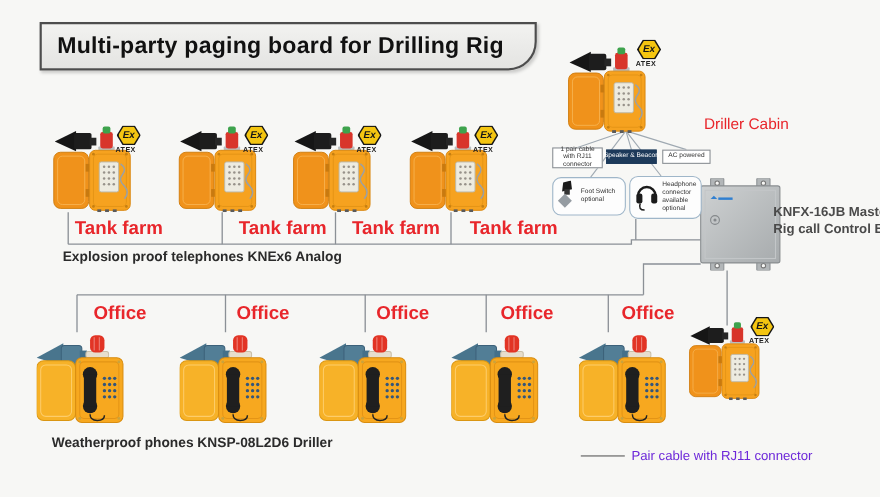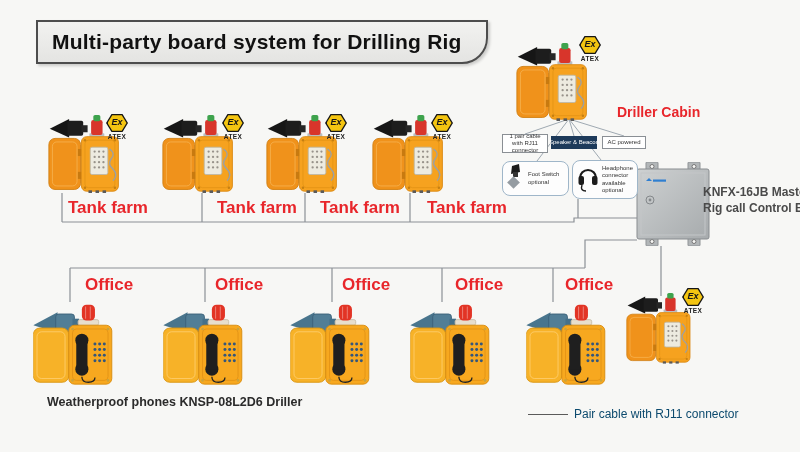--- a/index.html
+++ b/index.html
@@ -2,47 +2,47 @@
 <html><head>
 <meta charset="utf-8">
 <style>
   html,body{margin:0;padding:0;}
   body{font-family:"Liberation Sans",sans-serif;background:#ffffff;}
   .canvas{position:relative;width:800px;height:452px;background:#f7f7f5;overflow:hidden;}
   .wires{position:absolute;left:0;top:0;z-index:1;}
   .unit{position:absolute;z-index:2;}
   .lbl{position:absolute;z-index:4;white-space:nowrap;}
   .red{color:#e8262b;font-weight:600;font-size:17px;}
-  .red.big{font-size:14px;font-weight:700;}
+  .red.big{font-size:14px;font-weight:400;margin-left:23px;}
   .caption{color:#2b2b2b;font-weight:700;font-size:12.5px;}
   .banner{position:absolute;left:36px;top:20px;width:452px;height:44px;z-index:5;
     background:linear-gradient(#f2f2f0,#e4e4e2);border:2px solid #4d4d4d;
     border-radius:0 0 26px 0;display:flex;align-items:center;padding-left:14px;
     box-sizing:border-box;box-shadow:2px 2px 3px rgba(0,0,0,.18);}
   .banner span{font-size:21px;font-weight:700;color:#111;letter-spacing:.2px;}
   
-  .atex{position:absolute;z-index:4;width:24px;text-align:center;}
+  .atex{position:absolute;z-index:4;width:24px;text-align:left;}
   .hexb{width:22px;height:18px;margin:0 auto;background:#151515;
     clip-path:polygon(25% 0,75% 0,100% 50%,75% 100%,25% 100%,0 50%);
     display:flex;align-items:center;justify-content:center;}
   .hex{width:19px;height:15.4px;background:#f4c511;
     clip-path:polygon(25% 0,75% 0,100% 50%,75% 100%,25% 100%,0 50%);
     display:flex;align-items:center;justify-content:center;}
   .hex span{font-size:9px;font-weight:700;font-style:italic;color:#161616;line-height:1;}
   .atex-t{font-size:6.5px;font-weight:700;color:#222;letter-spacing:.4px;margin-top:1px;}
   
   .co{position:absolute;z-index:3;box-sizing:border-box;background:#ffffff;
     border:1px solid #8a8f94;font-size:6px;color:#333;display:flex;
     align-items:center;justify-content:center;text-align:center;line-height:1.15;padding:1px;}
   .co.dark{background:#1d3a5a;color:#fff;border-color:#1d3a5a;white-space:nowrap;}
   .opt{position:absolute;z-index:3;box-sizing:border-box;background:#fdfdfd;
     border:1px solid #9fb6c9;border-radius:8px;display:flex;align-items:center;
     gap:3px;padding:3px 4px;font-size:6px;color:#333;line-height:1.2;text-align:left;}
   .legend-line{position:absolute;left:528px;top:414px;width:40px;border-top:1.5px solid #5a5a5a;z-index:2;}
-  .legend-text{position:absolute;left:574px;top:407px;font-size:12px;color:#0c4a6e;z-index:2;}
+  .legend-text{position:absolute;left:574px;top:407px;font-size:12px;color:#6d28d9;z-index:2;}
   .cb-label{position:absolute;left:703px;top:184px;z-index:4;font-size:12px;
     font-weight:700;color:#4a4a4a;line-height:1.35;white-space:nowrap;}
 </style>
 </head>
 <body>
 
 <div class="canvas">
 
   <svg width="0" height="0" style="position:absolute" aria-hidden="true">
     <defs>
@@ -166,21 +166,21 @@
     <g stroke="#9fa9b2" stroke-width="1" fill="none">
       <line x1="569" y1="119" x2="525" y2="134"></line>
       <line x1="569" y1="119" x2="574" y2="136"></line>
       <line x1="569" y1="119" x2="624" y2="136"></line>
       <line x1="569" y1="119" x2="537" y2="161"></line>
       <line x1="569" y1="119" x2="601" y2="160"></line>
     </g>
   </svg>
 
   <div class="banner">
-    <span>Multi-party board system for Drilling Rig</span>
+    <span>Multi-party paging board for Drilling Rig</span>
   </div>
 
   <div class="unit" style="left:48px;top:112px">
     <svg width="88" height="81" viewBox="0 0 100 92">
         <use href="#sym-exphone"></use>
       </svg>
   </div>
   <div class="unit" style="left:162px;top:112px">
     <svg width="88" height="81" viewBox="0 0 100 92">
         <use href="#sym-exphone"></use>
@@ -227,20 +227,21 @@
           <span>Ex</span>
         </div>
       </div>
     <div class="atex-t">ATEX</div>
   </div>
 
   <div class="lbl red" style="left:68px;top:198px">Tank farm</div>
   <div class="lbl red" style="left:217px;top:198px">Tank farm</div>
   <div class="lbl red" style="left:320px;top:198px">Tank farm</div>
   <div class="lbl red" style="left:427px;top:198px">Tank farm</div>
+  <div class="lbl caption" style="left:57px;top:226px">Explosion proof telephones KNEx6 Analog</div>
 
   <div class="unit" style="left:516px;top:40px">
     <svg width="88" height="81" viewBox="0 0 100 92">
         <use href="#sym-exphone"></use>
       </svg>
   </div>
   <div class="atex" style="left:578px;top:36px">
     <div class="hexb">
         <div class="hex">
           <span>Ex</span>

